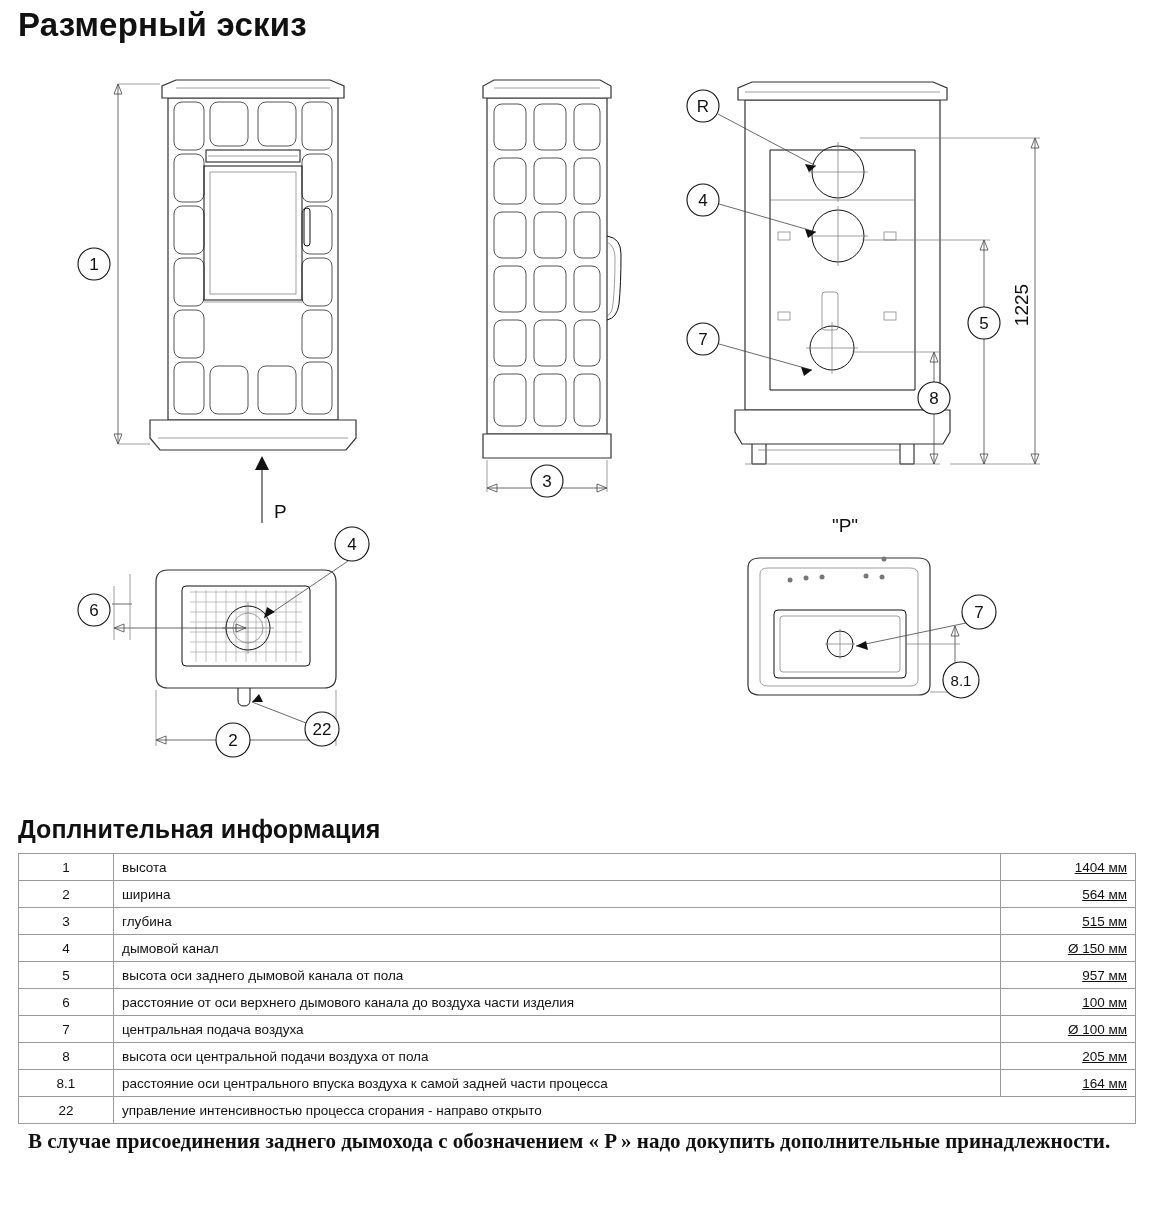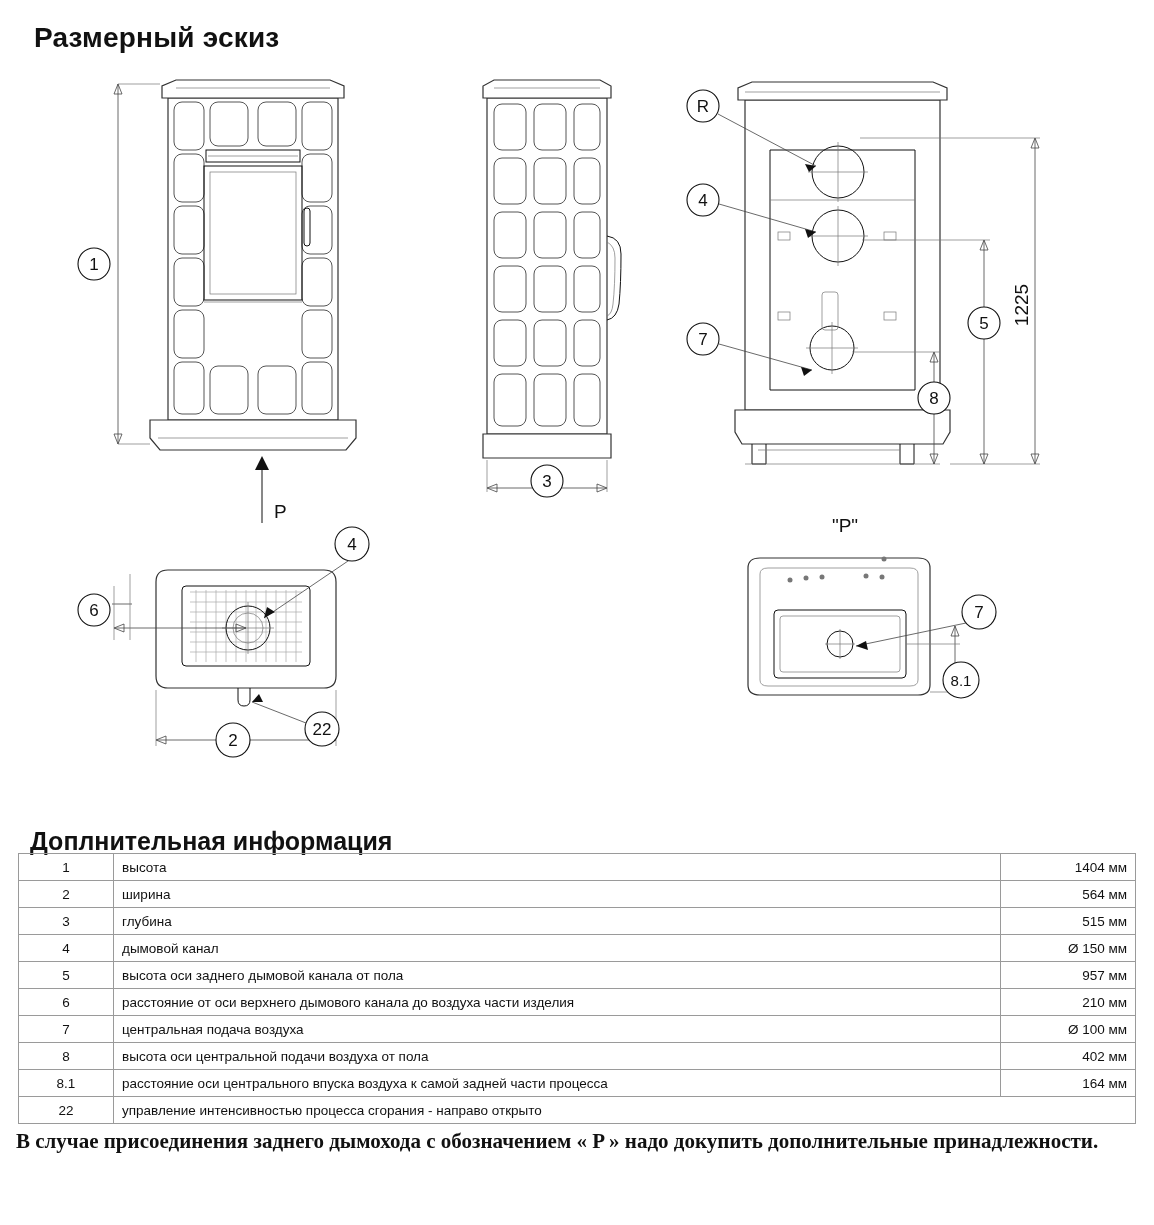--- a/index.html
+++ b/index.html
@@ -1,47 +1,47 @@
 <!DOCTYPE html>
 <html><head>
 <meta charset="utf-8">
 <style>
   html,body{margin:0;padding:0;background:#fff;}
   body{width:1154px;height:1225px;position:relative;font-family:"Liberation Sans",sans-serif;color:#111;}
   .page{position:relative;width:1154px;height:1225px;overflow:hidden;}
 
   h1.title{
-    position:absolute;left:18px;top:6px;margin:16px;
-    font-size:28px;font-weight:bold;letter-spacing:.2px;
+    position:absolute;left:18px;top:6px;margin:0;
+    font-size:33px;font-weight:bold;letter-spacing:.2px;
   }
   h2.subtitle{
-    position:absolute;left:18px;top:815px;margin:12px;
+    position:absolute;left:18px;top:815px;margin:0;
     font-size:25px;font-weight:bold;
   }
 
   .drawing{position:absolute;left:0;top:40px;width:1154px;height:770px;}
   .drawing svg{display:block;}
 
   
   table.info{
     position:absolute;left:18px;top:853px;width:1118px;
     border-collapse:collapse;font-size:13.5px;
   }
   table.info td{
     border:1px solid #9a9a9a;
     padding:4px 8px;
     height:18px;
     vertical-align:middle;
   }
   table.info td.num{width:78px;text-align:center;}
   table.info td.desc{text-align:left;}
-  table.info td.val{width:118px;text-align:right;white-space:nowrap;}
+  table.info td.val{width:118px;text-align:right;white-space:nowrap;text-decoration:underline;}
 
   .footnote{
-    position:absolute;left:16px;top:1128px;width:1120px;
+    position:absolute;left:28px;top:1128px;width:1120px;
     font-family:"Liberation Serif",serif;
     font-size:21px;font-weight:bold;line-height:1.32;
   }
 
   .lbl{font-family:"Liberation Sans",sans-serif;font-size:17px;fill:#111;}
   .lbl-sm{font-family:"Liberation Sans",sans-serif;font-size:15px;fill:#111;}
   .lbl-big{font-family:"Liberation Sans",sans-serif;font-size:19px;fill:#111;}
   .ln{stroke:#111;stroke-width:1;fill:none;}
   .ln-thin{stroke:#444;stroke-width:.8;fill:none;}
   .ln-lt{stroke:#777;stroke-width:.7;fill:none;}
@@ -314,31 +314,31 @@
         <td class="val">Ø 150 мм</td>
       </tr>
       <tr>
         <td class="num">5</td>
         <td class="desc">высота оси заднего дымовой канала от пола</td>
         <td class="val">957 мм</td>
       </tr>
       <tr>
         <td class="num">6</td>
         <td class="desc">расстояние от оси верхнего дымового канала до воздуха части изделия</td>
-        <td class="val">210 мм</td>
+        <td class="val">100 мм</td>
       </tr>
       <tr>
         <td class="num">7</td>
         <td class="desc">центральная подача воздуха</td>
         <td class="val">Ø 100 мм</td>
       </tr>
       <tr>
         <td class="num">8</td>
         <td class="desc">высота оси центральной подачи воздуха от пола</td>
-        <td class="val">402 мм</td>
+        <td class="val">205 мм</td>
       </tr>
       <tr>
         <td class="num">8.1</td>
         <td class="desc">расстояние оси центрального впуска воздуха к самой задней части процесса</td>
         <td class="val">164 мм</td>
       </tr>
       <tr>
         <td class="num">22</td>
         <td class="desc" colspan="2">управление интенсивностью процесса сгорания - направо открыто</td>
       </tr>

